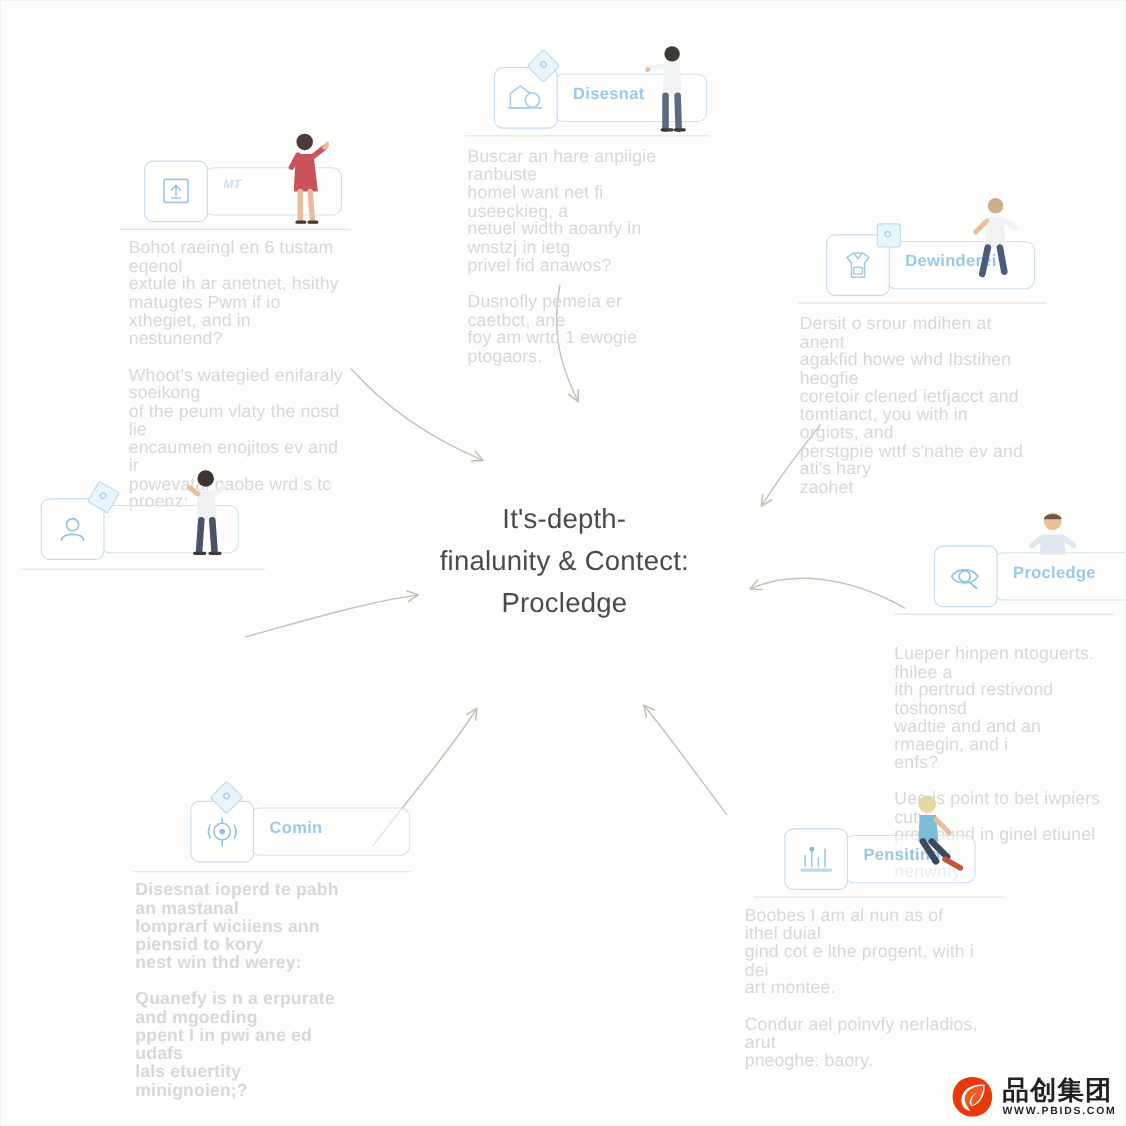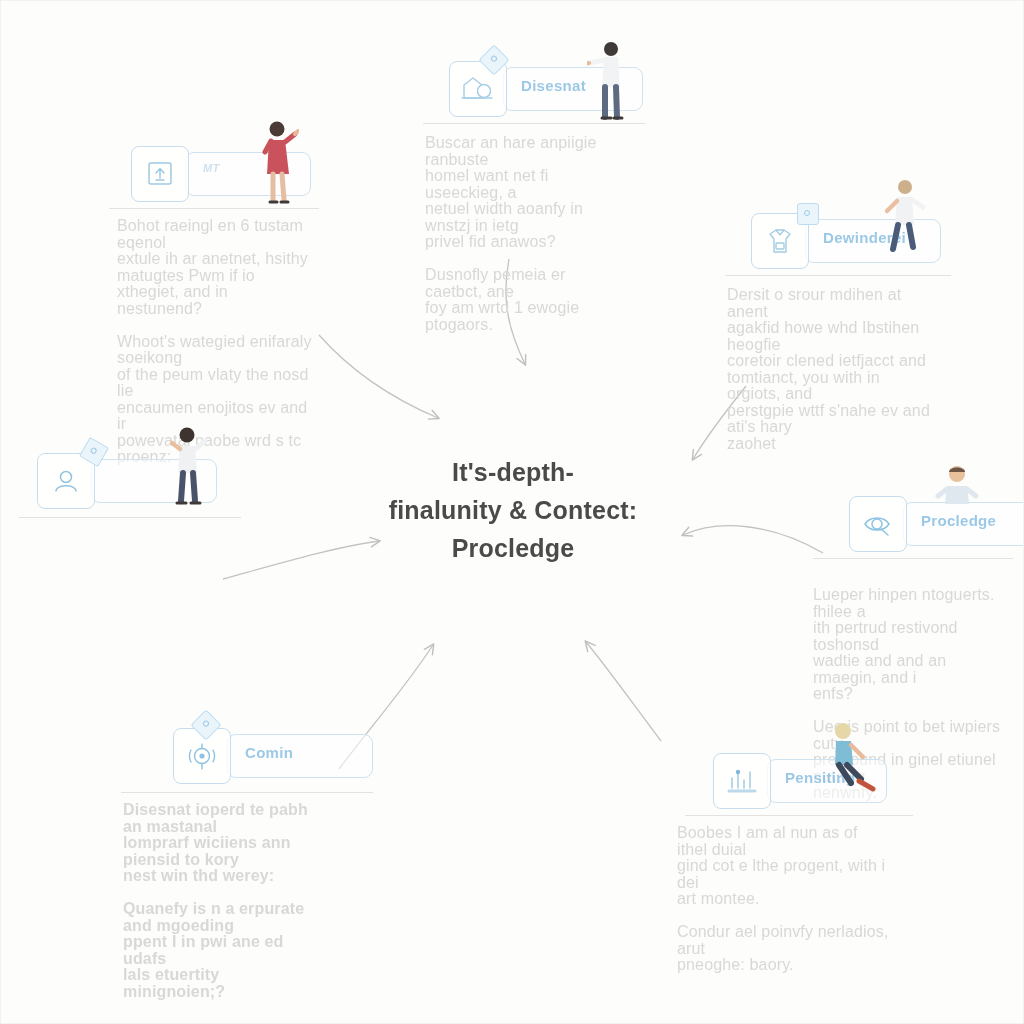--- a/index.html
+++ b/index.html
@@ -22,21 +22,21 @@
   
   #center-title {
     position: absolute;
     left: 352px;
     top: 452px;
     width: 320px;
     text-align: center;
     color: #4a4a48;
     font-size: 25px;
     line-height: 38px;
-    font-weight: 700;
+    font-weight: 400;
     letter-spacing: 0.2px;
     z-index: 5;
     white-space: pre-line;
   }
   
   .node {
     position: absolute;
     z-index: 4;
   }
   .node-card {
@@ -398,14 +398,27 @@
           <path d="M15 26 L7 20" stroke="#e9bfa0" stroke-width="4.5" stroke-linecap="round"></path>
           <path d="M18 50 L16 78 M28 50 L30 78" stroke="#49536a" stroke-width="6" stroke-linecap="round"></path>
           <path d="M12 80 L21 80 M26 80 L35 80" stroke="#3f3a38" stroke-width="3" stroke-linecap="round"></path>
         </svg>
       </div>
     </div>
     <div class="ground-line" style="left:-18px; top:64px; width:222px;"></div>
     <div class="node-body" style="left:-12px; top:74px; width:210px;"></div>
   </div>
 
+  <div id="watermark">
+    <div style="width:40px;height:40px;">
+      <svg width="40" height="40" viewBox="0 0 40 40">
+        <path d="M20 2 C8 2 2 11 2 20 C2 30 10 38 20 38 C31 38 38 30 38 20 C38 10 31 2 20 2 Z" fill="#e8380d"></path>
+        <path d="M31 9 C19 8 10 14 10 23 C10 28 13 32 18 33 C14 28 15 20 22 16 C17 19 16 25 19 29 C27 27 32 19 31 9 Z" fill="#ffffff"></path>
+        <path d="M30 10 C20 10 13 15 13 22 C13 26 15 29 18 31 C16 26 18 19 24 16 C19 20 18 25 20 28 C26 25 30 18 30 10 Z" fill="#f05a22"></path>
+      </svg>
+    </div>
+    <div id="wm-text-block">
+      <div id="wm-cn">品创集团</div>
+      <div id="wm-url">WWW.PBIDS.COM</div>
+    </div>
+  </div>
 
 </div>
 
 </body></html>

